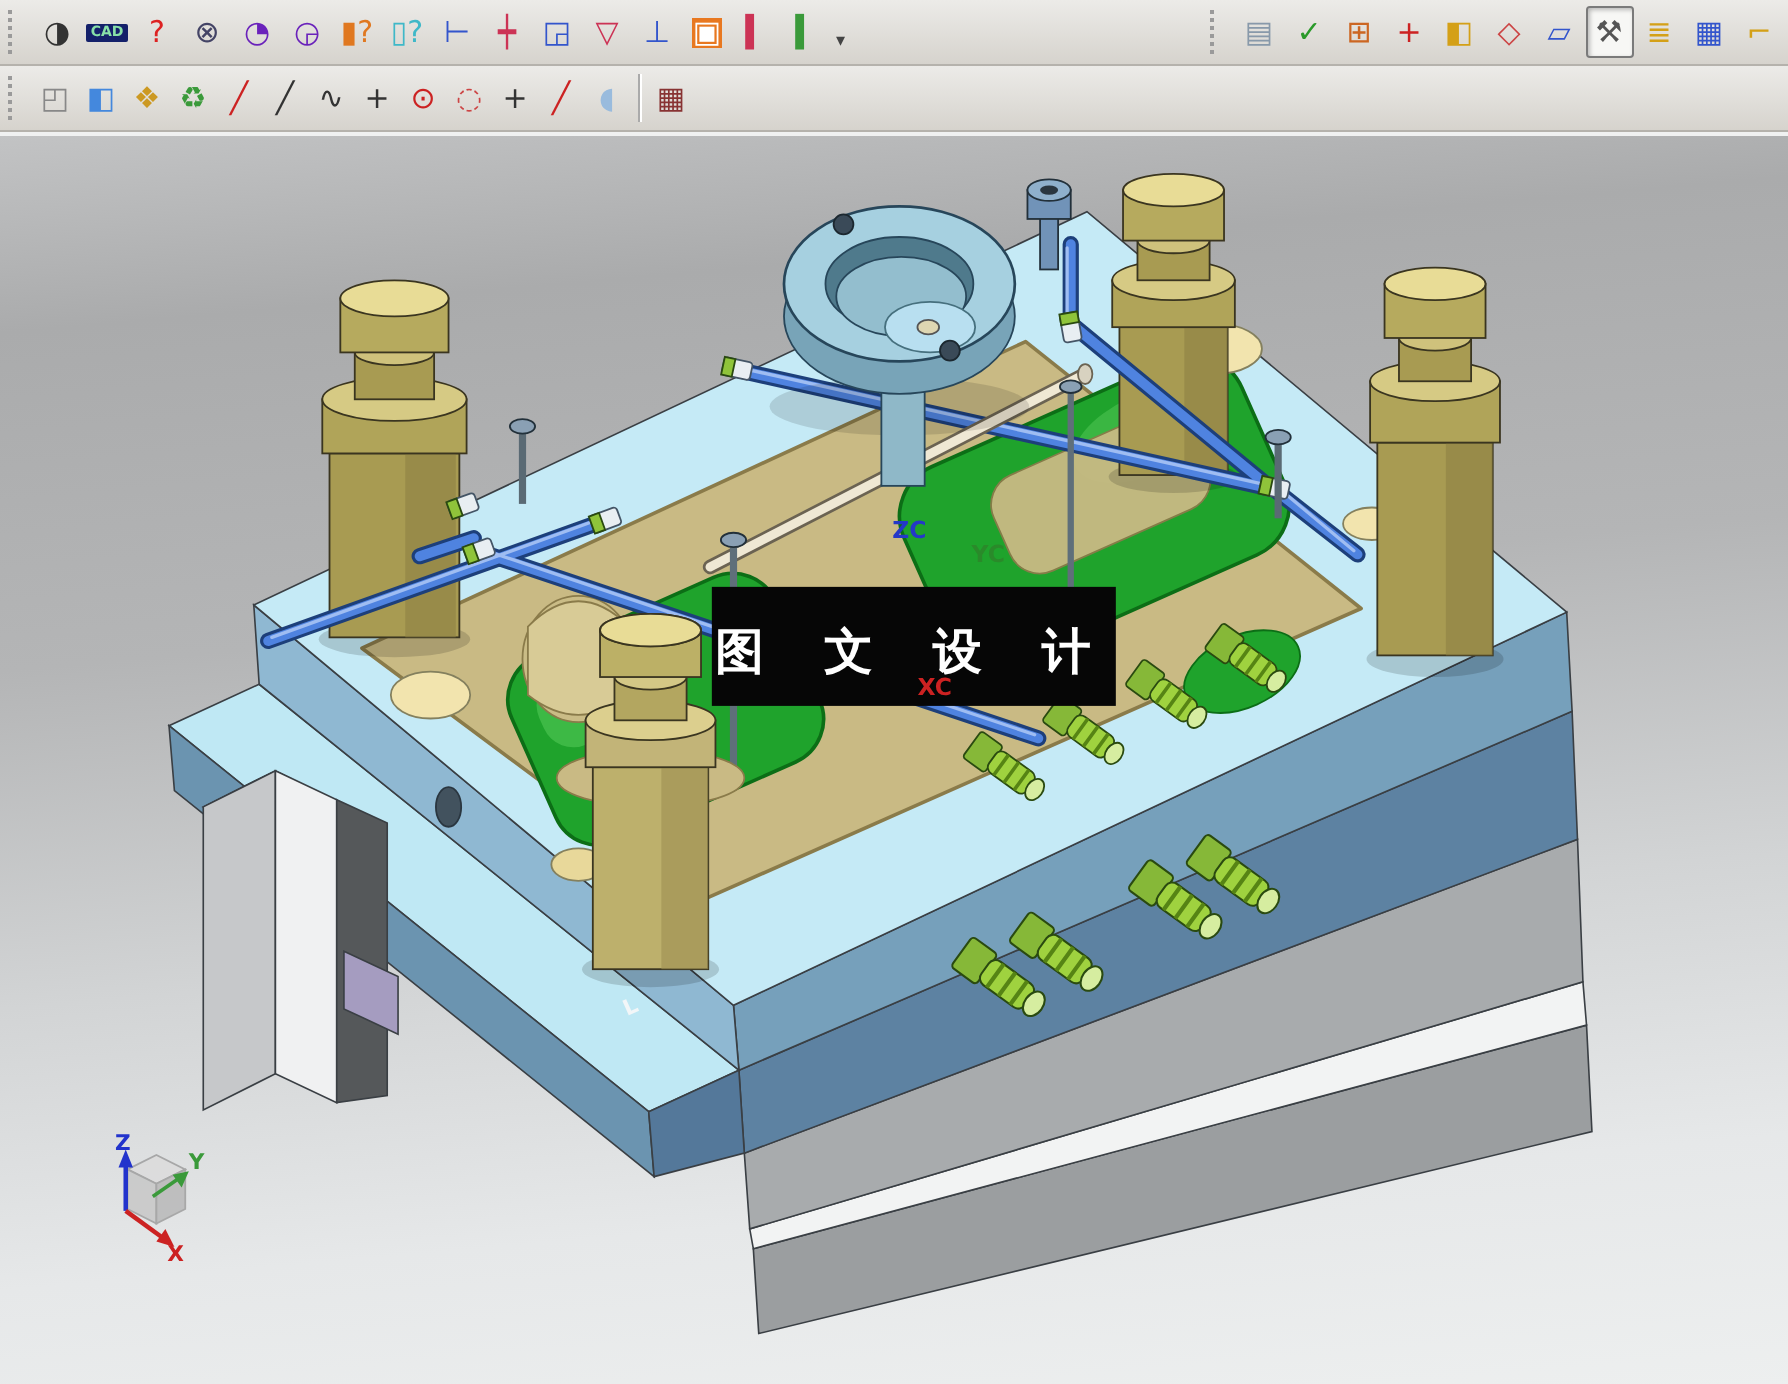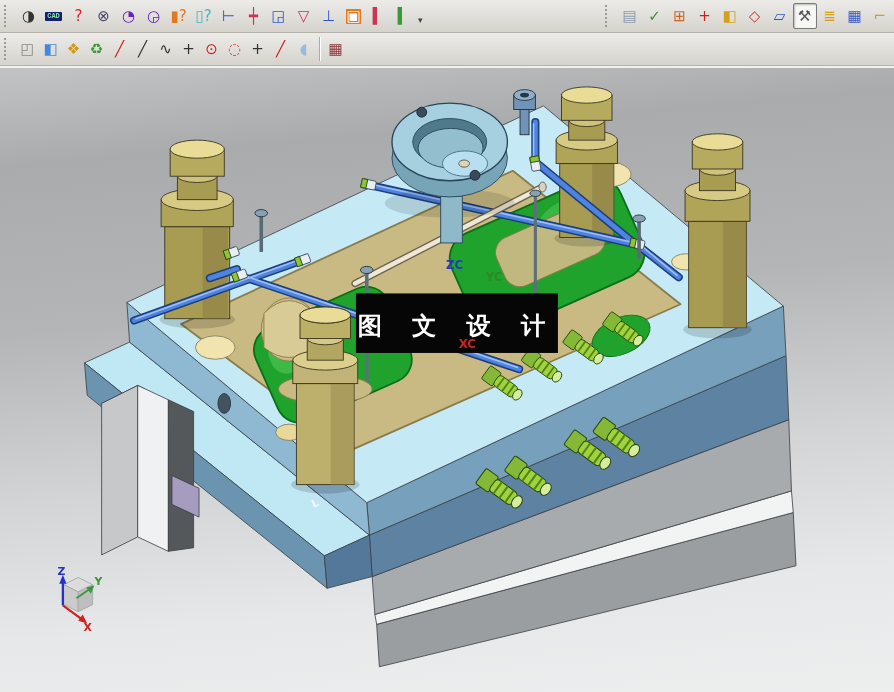--- a/index.html
+++ b/index.html
@@ -43,21 +43,21 @@
 
 <div id="app">
 
   <div class="toolbar">
     <div class="tgroup" id="tg-r1l">
       <div class="handle"></div>
     <button class="tbtn">
           <span class="glyph" style="color: rgb(51, 51, 51);">◑</span>
         </button>
         <button class="tbtn">
-          <span class="glyph tiny" style="color: rgb(136, 224, 168); background: rgb(20, 32, 106); font-family: Liberation Mono, monospace;">CAD</span>
+          <span class="glyph tiny" style="color: rgb(136, 224, 168); background: rgb(20, 32, 106);">CAD</span>
         </button>
         <button class="tbtn">
           <span class="glyph" style="color: rgb(221, 34, 34);">?</span>
         </button>
         <button class="tbtn">
           <span class="glyph" style="color: rgb(68, 68, 102);">⊗</span>
         </button>
         <button class="tbtn">
           <span class="glyph" style="color: rgb(106, 34, 187);">◔</span>
         </button>

